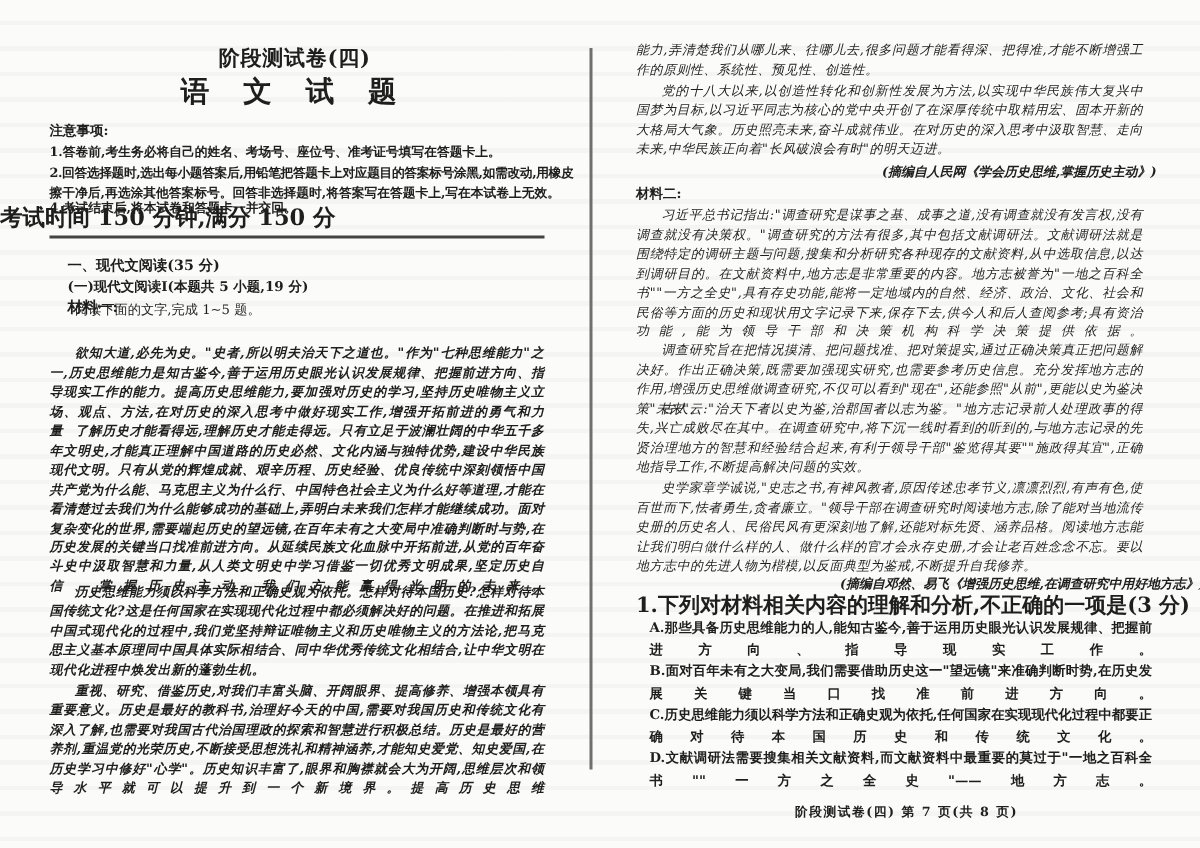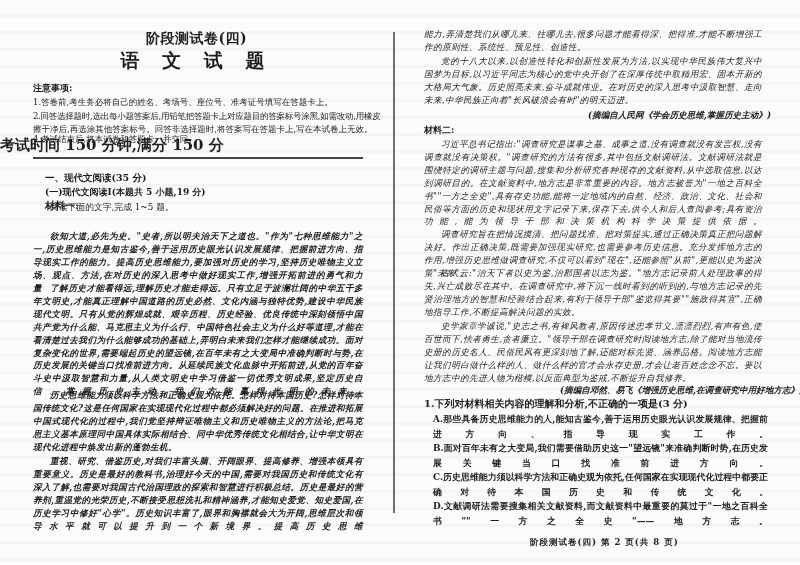--- a/index.html
+++ b/index.html
@@ -15,31 +15,31 @@
     pointer-events:none; }
   .page { position:absolute; top:0; height:565px; }
   .left { left:0; width:315px; }
   .right { left:396px; width:404px; }
   .divider { position:absolute; left:393px; top:32px; width:2px; height:481px; background:#6f6f6f; }
   .title1 { position:absolute; top:30px; left:0; width:393px; text-align:center; font-size:14px; font-weight:bold; letter-spacing:0.5px; }
   .title2 { position:absolute; top:48px; left:0; width:393px; text-align:center; font-size:19px; font-weight:bold; letter-spacing:8px; }
   .txt { position:absolute; font-size:8.6px; line-height:12.9px; white-space:nowrap; }
   .b { font-weight:bold; }
   .notes-h { left:33px; top:82px; font-weight:bold; font-size:9px; }
-  .note { left:33px; font-weight:normal; font-size:8.5px; }
+  .note { left:33px; font-weight:bold; font-size:8.5px; }
   .time { top:139px; left:0; width:393px; text-align:left; font-weight:bold; font-size:15px; }
   .hr { position:absolute; left:33px; top:157px; width:330px; height:2px; background:#444; }
   .sec { left:33px; font-weight:bold; font-size:9.5px;margin-left:12px; }
   .p { left:33px; width:330px; white-space:normal; text-align:justify; text-align-last:justify; font-style:italic; font-weight:bold; letter-spacing:0.4px; }
   .p.last { text-align-last:left; }
   .rp { left:424px; width:338px; white-space:normal; text-align:justify; text-align-last:justify; font-style:italic; font-weight:normal; letter-spacing:0.4px; }
   .rp.last { text-align-last:left; }
   .indent { text-indent:17px; }
   .src { font-style:italic; font-weight:bold; }
-  .q { left:424px; font-weight:bold; font-size:10px; }
+  .q { left:424px; font-weight:bold; font-size:14px; }
   .opt { left:433px; width:335px; white-space:normal; text-align:justify; text-align-last:justify; font-weight:bold; font-size:8.9px; line-height:14.5px; }
   .footer { top:497px; font-size:8.5px; font-weight:bold; letter-spacing:1px; }
 </style>
 </head>
 <body>
 
 <div class="ghost"></div>
 
 <div class="page left">
   <div class="title1">阶段测试卷(四)</div>
@@ -89,13 +89,13 @@
 <div class="txt opt" style="top:441px">
   <span>B.</span><span>面对百年未有之大变局,我们需要借助历史这一"望远镜"来准确判断时势,在历史发展关键当口找准前进方向。</span>
 </div>
 <div class="txt opt" style="top:470px">
   <span>C.</span><span>历史思维能力须以科学方法和正确史观为依托,任何国家在实现现代化过程中都要正确对待本国历史和传统文化。</span>
 </div>
 <div class="txt opt" style="top:499px">
   <span>D.</span><span>文献调研法需要搜集相关文献资料,而文献资料中最重要的莫过于"一地之百科全书""一方之全史"——地方志。</span>
 </div>
 
-<div class="txt footer" style="left:530px;top:536px">阶段测试卷(四) 第 2 页(共 8 页)</div>
+<div class="txt footer" style="left:530px;top:536px">阶段测试卷(四) 第 7 页(共 8 页)</div>
 
 </body></html>

